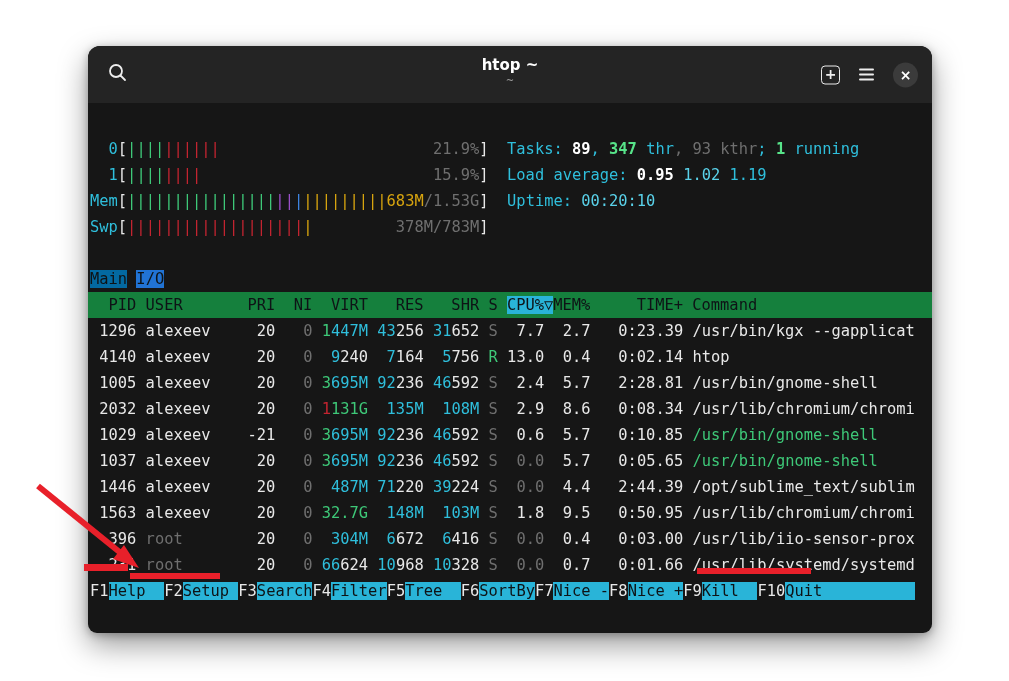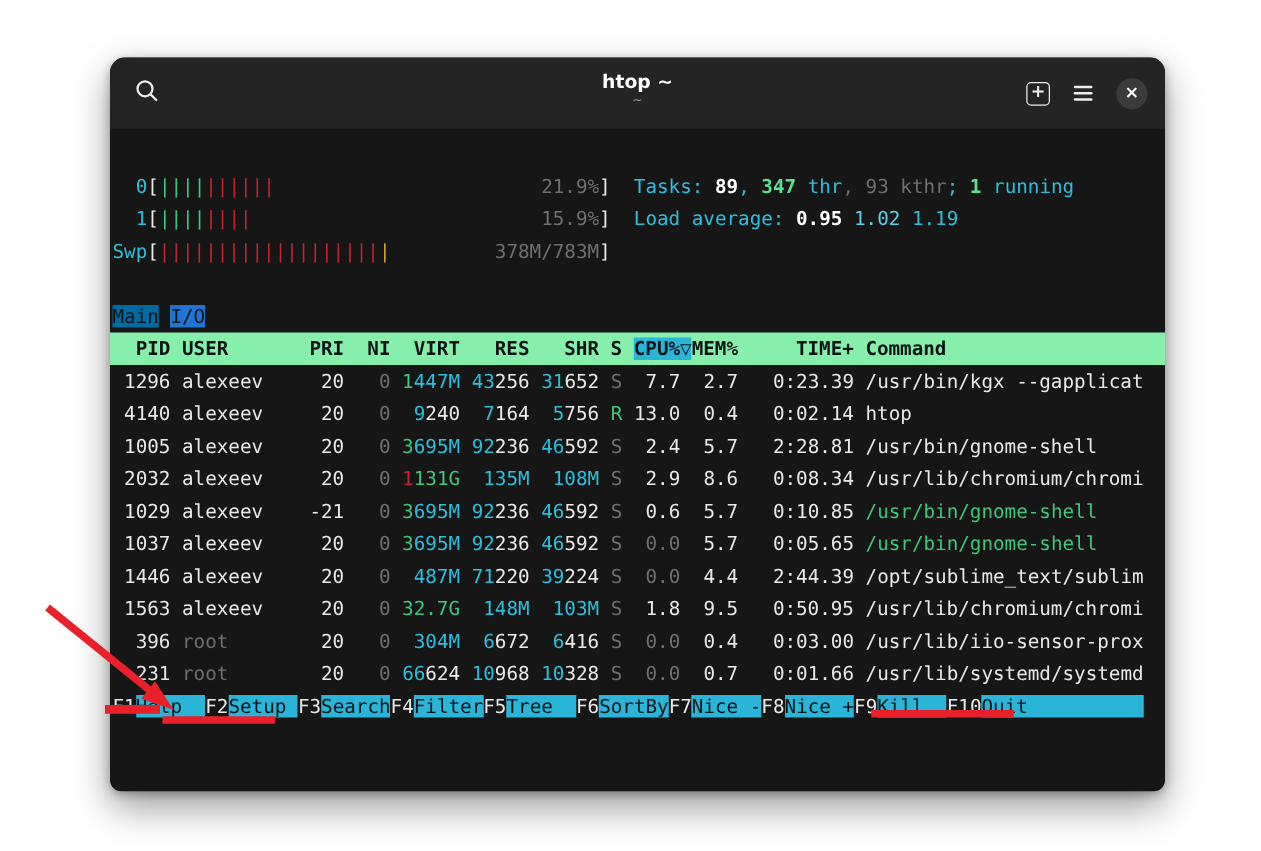--- a/index.html
+++ b/index.html
@@ -27,21 +27,21 @@
   .menu-btn{display:flex;flex-direction:column;gap:3px;cursor:pointer;padding:4px 2px;}
   .menu-btn i{display:block;width:15px;height:2px;background:#ededed;border-radius:1px;}
   .close-btn{width:25px;height:25px;border-radius:50%;background:#3b3b3b;color:#fff;
     font-size:14px;line-height:24px;text-align:center;font-weight:bold;cursor:pointer;}
   .terminal{
     position:absolute;top:57px;left:0;right:0;bottom:0;
     font-family:"DejaVu Sans Mono", monospace;font-size:15.4px;
     padding-top:33px;color:#e8e8e8;
   }
   .line{height:26px;line-height:26px;white-space:pre;padding-left:2px;}
-  .line-hdr{background:#86efac;font-weight:bold;}
+  .line-hdr{background:#15803d;}
   .line-sel{background:#29b4d8;}
   
   .r-w{color:#e8e8e8}
   .r-wb{color:#ffffff;font-weight:bold}
   .r-gy{color:#6f6f6f}
   .r-cy{color:#2fbfdc}
   .r-cyb{color:#5ad2ea;font-weight:normal}
   .r-gn{color:#3ec878}
   .r-gnb{color:#57e389;font-weight:bold}
   .r-rd{color:#c32430}
@@ -84,20 +84,21 @@
           <i></i>
           <i></i>
         </div>
       <div class="close-btn">×</div>
     </div>
   </div>
 
   <div class="terminal">
     <div class="line"><span class="r-w">  </span><span class="r-cy">0</span><span class="r-w">[</span><span class="r-gn">||||</span><span class="r-rd">||||||</span><span class="r-w">                       </span><span class="r-gy">21.9%</span><span class="r-w">]  </span><span class="r-cy">Tasks: </span><span class="r-wb">89</span><span class="r-cy">, </span><span class="r-gnb">347</span><span class="r-cy"> thr</span><span class="r-gy">, 93 kthr</span><span class="r-cy">; </span><span class="r-gnb">1</span><span class="r-cy"> running</span></div>
     <div class="line"><span class="r-w">  </span><span class="r-cy">1</span><span class="r-w">[</span><span class="r-gn">||||</span><span class="r-rd">||||</span><span class="r-w">                         </span><span class="r-gy">15.9%</span><span class="r-w">]  </span><span class="r-cy">Load average: </span><span class="r-wb">0.95</span><span class="r-w"> </span><span class="r-cyb">1.02</span><span class="r-cy"> 1.19</span></div>
+    <div class="line"><span class="r-cy">Mem</span><span class="r-w">[</span><span class="r-gn">||||||||||||||||</span><span class="r-pu">||</span><span class="r-bl">|</span><span class="r-yl">|||||||||</span><span class="r-yl">683M</span><span class="r-gy">/1.53G</span><span class="r-w">]  </span><span class="r-cy">Uptime: </span><span class="r-cyb">00:20:10</span></div>
     <div class="line"><span class="r-cy">Swp</span><span class="r-w">[</span><span class="r-rd">|||||||||||||||||||</span><span class="r-yl">|</span><span class="r-w">         </span><span class="r-gy">378M/783M</span><span class="r-w">]</span></div>
     <div class="line"></div>
     <div class="line"><span class="r-tabm">Main</span><span class="r-w"> </span><span class="r-tabio">I/O</span></div>
     <div class="line line-hdr"><span class="r-hd">  PID USER       PRI  NI  VIRT   RES   SHR S </span><span class="r-hds">CPU%▽</span><span class="r-hd">MEM%     TIME+ Command                 </span></div>
     <div>
         <div class="line"><span class="r-w"> 1296 alexeev     20 </span><span class="r-gy">  0</span><span class="r-w"> </span><span class="r-gn">1</span><span class="r-cy">447M</span><span class="r-w"> </span><span class="r-cy">43</span><span class="r-w">256 </span><span class="r-cy">31</span><span class="r-w">652 </span><span class="r-gy">S</span><span class="r-w">  7.7  2.7   0:23.39 /usr/bin/kgx --gapplicat</span></div>
         <div class="line"><span class="r-w"> 4140 alexeev     20 </span><span class="r-gy">  0</span><span class="r-w">  </span><span class="r-cy">9</span><span class="r-w">240  </span><span class="r-cy">7</span><span class="r-w">164  </span><span class="r-cy">5</span><span class="r-w">756 </span><span class="r-gn">R</span><span class="r-w"> 13.0  0.4   0:02.14 htop</span></div>
         <div class="line"><span class="r-w"> 1005 alexeev     20 </span><span class="r-gy">  0</span><span class="r-w"> </span><span class="r-gn">3</span><span class="r-cy">695M</span><span class="r-w"> </span><span class="r-cy">92</span><span class="r-w">236 </span><span class="r-cy">46</span><span class="r-w">592 </span><span class="r-gy">S</span><span class="r-w">  2.4  5.7   2:28.81 /usr/bin/gnome-shell</span></div>
         <div class="line"><span class="r-w"> 2032 alexeev     20 </span><span class="r-gy">  0</span><span class="r-w"> </span><span class="r-rd">1</span><span class="r-gn">131G</span><span class="r-w">  </span><span class="r-cy">135M</span><span class="r-w">  </span><span class="r-cy">108M</span><span class="r-w"> </span><span class="r-gy">S</span><span class="r-w">  2.9  8.6   0:08.34 /usr/lib/chromium/chromi</span></div>
         <div class="line"><span class="r-w"> 1029 alexeev    -21 </span><span class="r-gy">  0</span><span class="r-w"> </span><span class="r-gn">3</span><span class="r-cy">695M</span><span class="r-w"> </span><span class="r-cy">92</span><span class="r-w">236 </span><span class="r-cy">46</span><span class="r-w">592 </span><span class="r-gy">S</span><span class="r-w">  0.6  5.7   0:10.85 </span><span class="r-gn">/usr/bin/gnome-shell</span></div>

